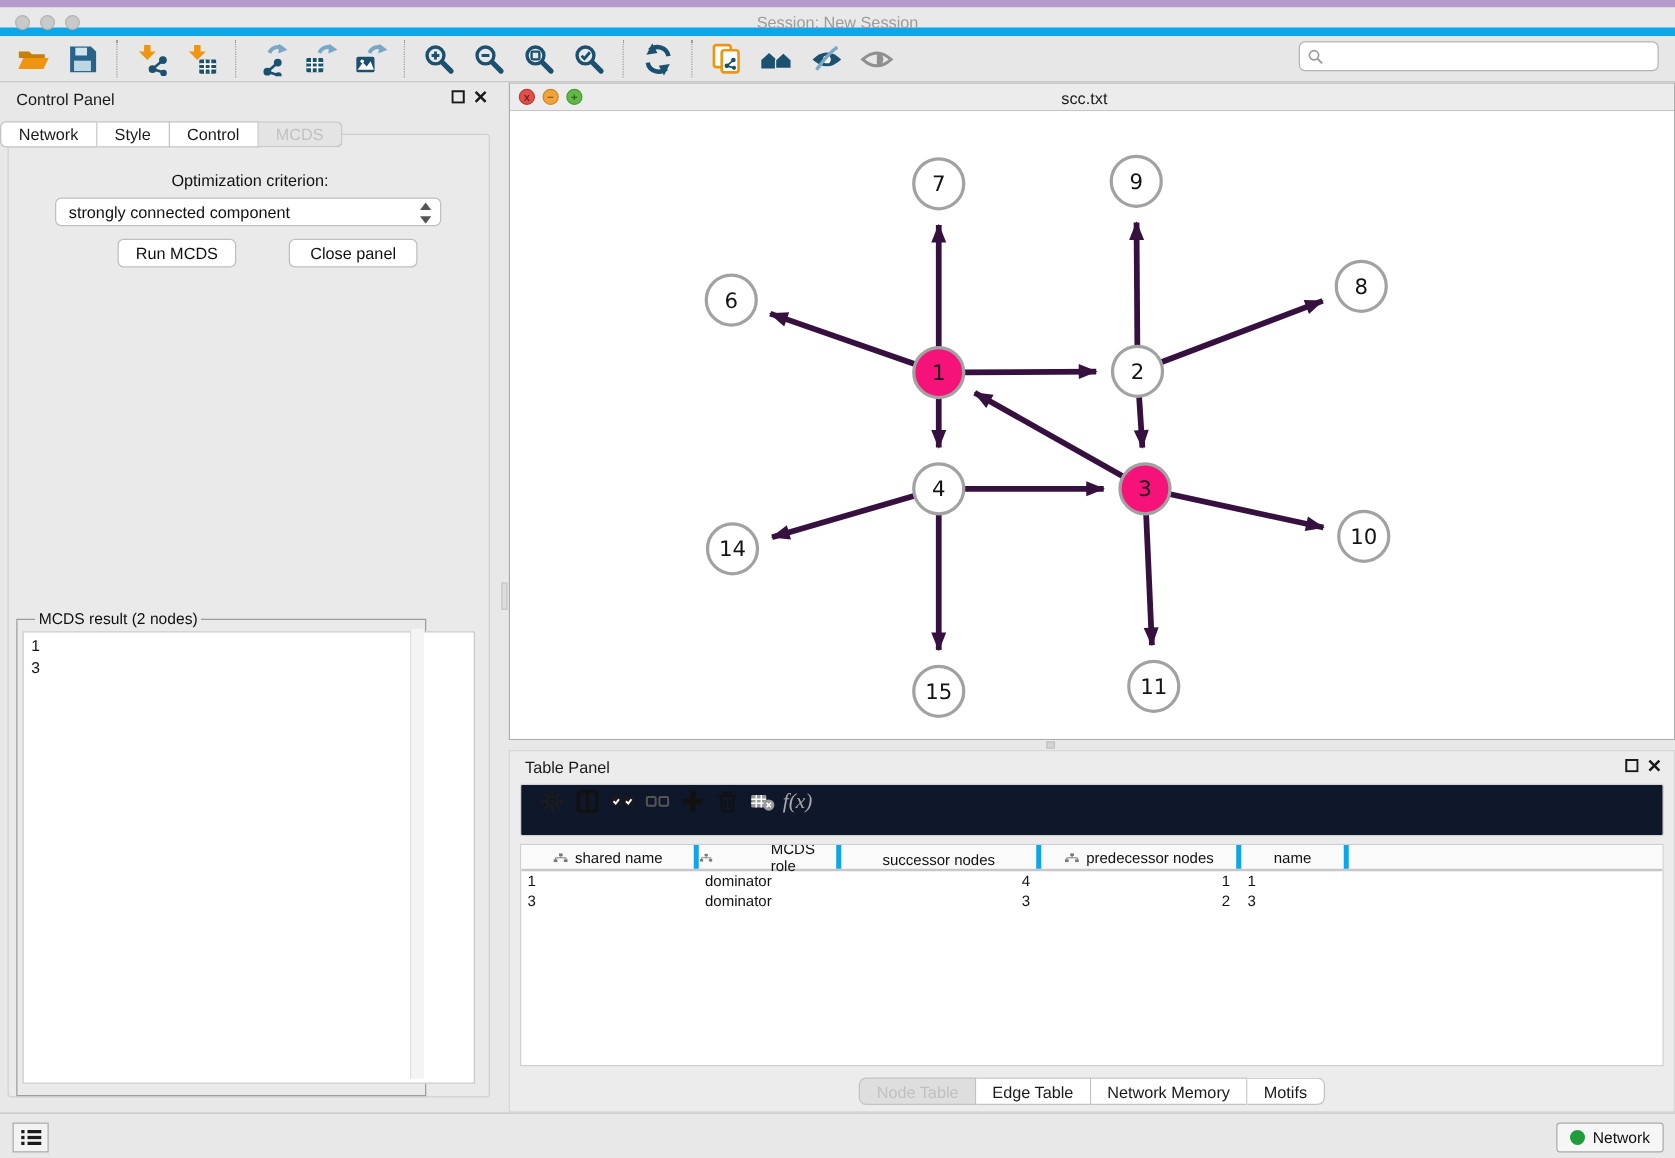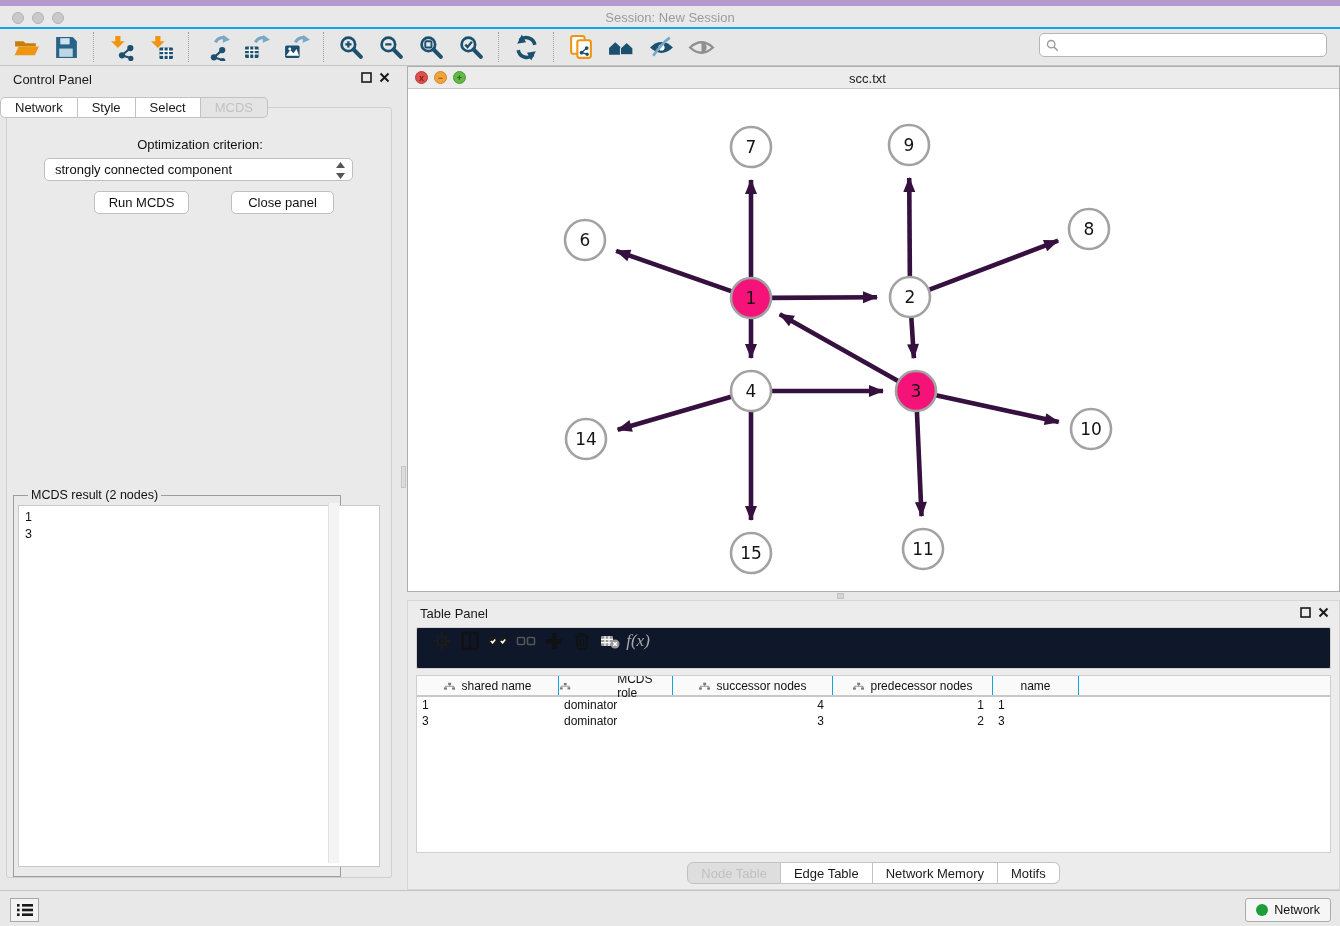--- a/index.html
+++ b/index.html
@@ -2,21 +2,21 @@
 <html><head>
 <meta charset="utf-8">
 <style>
   * { margin:0; padding:0; box-sizing:border-box; }
   html,body { width:1340px; height:926px; }
   body { font-family:"Liberation Sans", sans-serif; background:#e8e8e8; position:relative; overflow:hidden; }
   .app { position:absolute; inset:0; }
 
   
   .top-strip { position:absolute; left:0; top:0; width:1340px; height:6px; background:#b59bcd; }
-  .titlebar { position:absolute; left:0; top:6px; width:1340px; height:23px; background:#e9e9e9; border-bottom:2px solid #0ea5e9; }
+  .titlebar { position:absolute; left:0; top:6px; width:1340px; height:23px; background:#e9e9e9; border-bottom:7px solid #0ea5e9; }
   .lights { position:absolute; left:12px; top:6px; display:flex; gap:8px; }
   .light { width:12px; height:12px; border-radius:50%; background:#c9c9c9; border:1px solid #b2b2b2; }
   .win-title { position:absolute; left:0; right:0; top:4px; text-align:center; font-size:13px; color:#9b9b9b; }
 
   
   .toolbar { position:absolute; left:0; top:29px; width:1340px; height:37px; background:#e7e7e7; border-bottom:1px solid #c2c2c2; display:flex; align-items:center; padding-left:6px; }
   .tbtn { width:40px; height:34px; display:flex; align-items:center; justify-content:center; background:none; border:none; }
   .tbtn svg { width:27px; height:27px; }
   .tsep { width:1px; height:30px; border-left:1px dotted #9f9f9f; margin:0 7px; }
   .searchbox { position:absolute; right:13px; top:4px; width:288px; height:24px; background:#fff; border:1px solid #b5b5b5; border-radius:5px; display:flex; align-items:center; padding:0 6px; }
@@ -66,21 +66,21 @@
   
   .table-panel { position:absolute; left:407px; top:600px; width:933px; height:290px; background:#ececec; border:1px solid #d6d6d6; }
   .tp-head { position:absolute; left:0; top:0; width:100%; height:24px; }
   .tp-head .ptitle { position:absolute; left:12px; top:5px; font-size:13px; color:#1a1a1a; }
   .tp-toolbar { position:absolute; left:8px; top:26px; width:915px; height:42px; background:#0f172a; border:1px solid #d2d2d2; border-radius:2px; display:flex; padding-left:12px; gap:2px; }
   .tpbtn { background:none; border:none; width:26px; height:26px; display:flex; align-items:center; justify-content:center; }
   .tpbtn svg { width:20px; height:20px; }
   .tpbtn .fx { font-family:"Liberation Serif", serif; font-style:italic; font-size:17px; color:#aaa; }
   .tbl-wrap { position:absolute; left:8px; top:74px; width:915px; height:178px; background:#fff; border:1px solid #cfcfcf; overflow:hidden; }
   .tbl-header { display:flex; height:21px; border-bottom:2px solid #c8c8c8; background:#fafafa; }
-  .th { display:flex; align-items:center; justify-content:center; gap:5px; font-size:12px; color:#111; border-right:1px solid #0ea5e9; }
+  .th { display:flex; align-items:center; justify-content:center; gap:5px; font-size:12px; color:#111; border-right:4px solid #0ea5e9; }
   .th svg { width:13px; height:12px; }
   .trow { display:flex; height:16px; font-size:12px; color:#111; }
   .td { padding:1px 4px 0 5px; overflow:hidden; white-space:nowrap; }
   .td.r { text-align:right; padding-right:9px; }
   .tp-tabs { position:absolute; left:0; bottom:5px; width:100%; display:flex; justify-content:center; }
   .btab { height:22px; padding:0 13px; font-size:13px; line-height:21px; background:#fff; border:1px solid #c2c2c2; border-left:none; color:#1a1a1a; }
   .btab:first-child { border-left:1px solid #c2c2c2; border-top-left-radius:6px; border-bottom-left-radius:6px; }
   .btab:last-child { border-top-right-radius:6px; border-bottom-right-radius:6px; }
   .btab.active { background:#dedede; color:#c0c0c0; }
 
@@ -273,21 +273,21 @@
           </svg>
         <svg viewBox="0 0 11 11">
             <path d="M1.5 1.5l8 8M9.5 1.5l-8 8" stroke="#1a1a1a" stroke-width="2"></path>
           </svg>
       </span>
     </div>
     <div class="cp-inner"></div>
     <div class="tabrow" id="cp-tabs">
         <div class="tab">Network</div>
         <div class="tab">Style</div>
-        <div class="tab">Select</div>
+        <div class="tab">Control</div>
         <div class="tab active">MCDS</div>
       </div>
     <div class="opt-label">Optimization criterion:</div>
     <div class="criterion">
       <span>strongly connected component</span>
       <span class="stepper">
         <svg width="9" height="17" viewBox="0 0 9 17">
             <polygon points="4.5,0 9,6 0,6" fill="#555"></polygon>
             <polygon points="4.5,17 9,11 0,11" fill="#555"></polygon>
           </svg>
@@ -483,21 +483,21 @@
             <svg viewBox="0 0 20 12">
               <g fill="#787878">
                 <rect x="8" y="1" width="4.5" height="3.4"></rect>
                 <rect x="1.5" y="8.2" width="4.5" height="3.4"></rect>
                 <rect x="14" y="8.2" width="4.5" height="3.4"></rect>
               </g>
               <path d="M10.2 4.4v2M3.7 8.2V6.4h13v1.8" stroke="#787878" stroke-width="1.2" fill="none"></path>
             </svg>
             <span>MCDS role</span>
           </div>
-          <div class="th" style="width: 160px;">
+          <div class="th" style="width: 160px; flex-direction: column;">
             <svg viewBox="0 0 20 12">
               <g fill="#787878">
                 <rect x="8" y="1" width="4.5" height="3.4"></rect>
                 <rect x="1.5" y="8.2" width="4.5" height="3.4"></rect>
                 <rect x="14" y="8.2" width="4.5" height="3.4"></rect>
               </g>
               <path d="M10.2 4.4v2M3.7 8.2V6.4h13v1.8" stroke="#787878" stroke-width="1.2" fill="none"></path>
             </svg>
             <span>successor nodes</span>
           </div>

